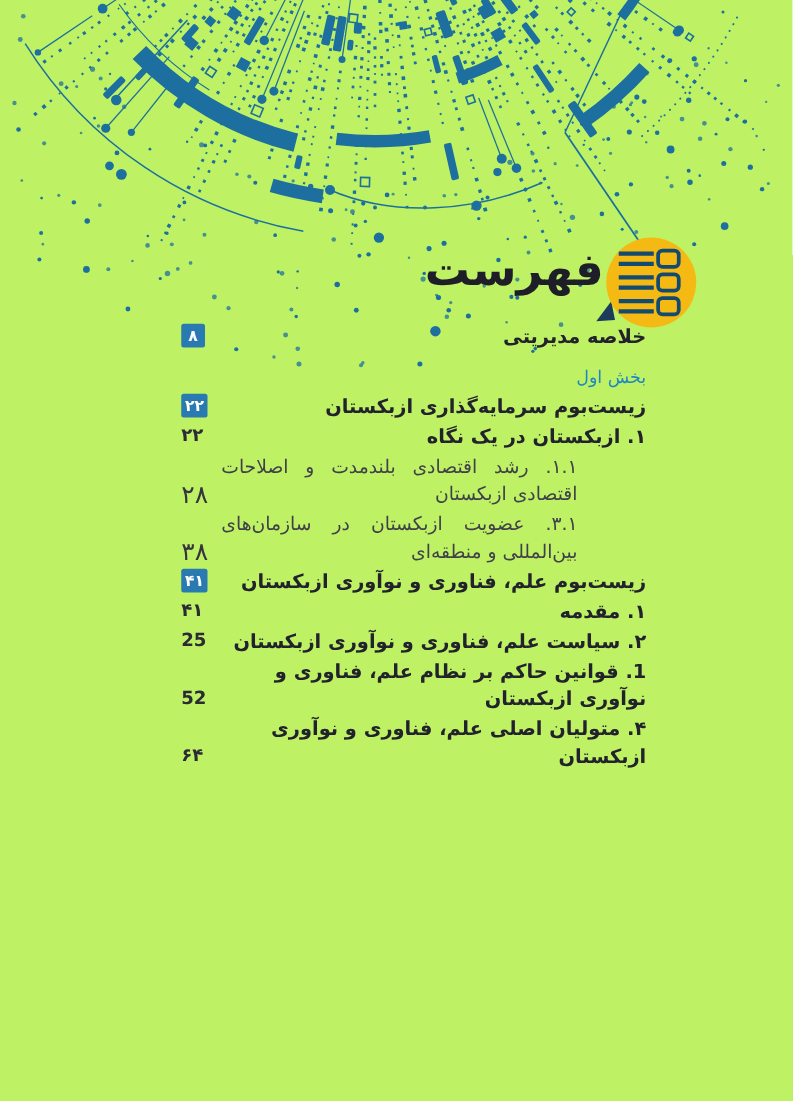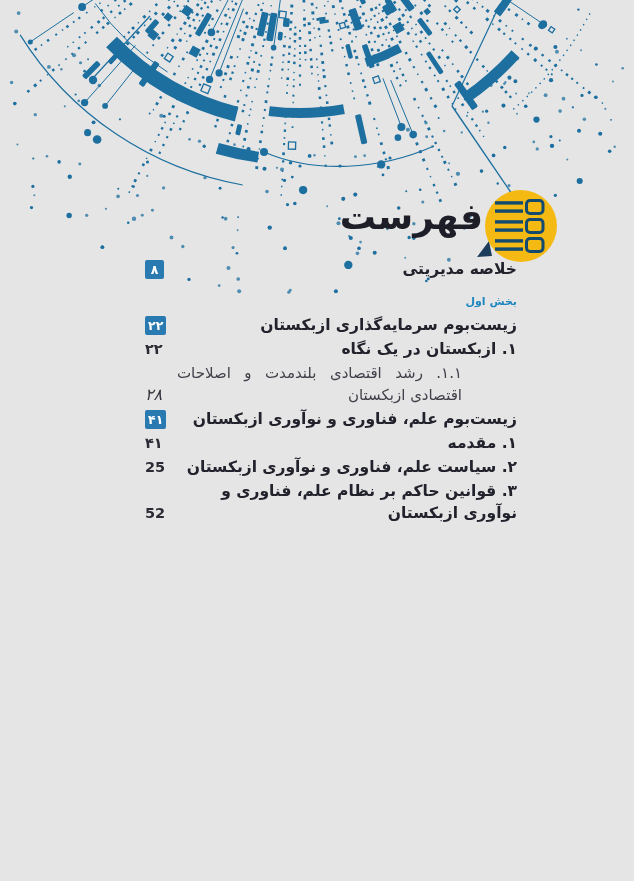--- a/index.html
+++ b/index.html
@@ -1,35 +1,35 @@
 <!DOCTYPE html>
 <html lang="fa" dir="rtl"><head>
 <meta charset="utf-8">
 <style>
   html,body{margin:0;padding:0;background:#ffffff;}
-  .page{position:relative;width:634px;height:881px;overflow:hidden;background:#e5e5e5;
+  .page{position:relative;width:634px;height:881px;overflow:hidden;background:#bef264;
         font-family:"DejaVu Sans", sans-serif; direction:rtl;}
   svg.deco{position:absolute;top:0;left:0;}
   
   .badge{position:absolute;left:485px;top:190px;width:72px;height:72px;border-radius:50%;
          background:#f5b914;}
   
   .title{position:absolute;top:192px;right:151px;font-size:36px;font-weight:bold;
          color:#1e1e28;line-height:50px;white-space:nowrap;}
   
   .toc{position:absolute;top:258px;right:117px;left:145px;direction:rtl;}
   .row{display:flex;align-items:flex-end;margin-bottom:2px;}
   .row .lbl{flex:1;line-height:22px;}
   .row .num{width:32px;min-width:32px;text-align:left;line-height:22px;}
   .row.b{font-weight:bold;font-size:15.5px;color:#22222c;}
   .row.b .num{font-size:14.5px;color:#2b2b35;}
   .row.n{font-weight:normal;font-size:15px;color:#40404a;justify-content:center;}
-  .row.n .num{font-size:16px;color:#35353f;font-style:italic;}
+  .row.n .num{font-size:20px;color:#35353f;}
   .row.n.ind .lbl{padding-right:55px;text-align:justify;}
-  .row.sec{font-weight:bold;font-size:11px;color:#1f88c0;margin-top:11px;margin-bottom:1px;justify-content:center;}
+  .row.sec{font-weight:normal;font-size:14px;color:#1f88c0;margin-top:11px;margin-bottom:1px;justify-content:center;}
   .numbox{display:inline-block;min-width:13px;height:19px;background:#2a7ab2;color:#ffffff;
           font-size:12.5px;font-weight:bold;text-align:center;line-height:19px;
           padding:0 3px;border-radius:2px;}
 </style>
 </head>
 <body>
 
 <div class="page">
 
   <svg id="deco" class="deco" width="634" height="300" viewBox="0 0 634 300">
@@ -1080,31 +1080,39 @@
         <span class="num"><span class="numbox">۲۲</span></span>
       </div>
       <div class="row b">
         <span class="lbl">۱. ازبکستان در یک نگاه</span>
         <span class="num"><span>۲۲</span></span>
       </div>
       <div class="row n ind">
         <span class="lbl">۱.۱. رشد اقتصادی بلندمدت و اصلاحات اقتصادی ازبکستان</span>
         <span class="num"><span>۲۸</span></span>
       </div>
+      <div class="row n ind">
+        <span class="lbl">۳.۱. عضویت ازبکستان در سازمان‌های بین‌المللی و منطقه‌ای</span>
+        <span class="num"><span>۳۸</span></span>
+      </div>
       <div class="row b">
         <span class="lbl">زیست‌بوم علم، فناوری و نوآوری ازبکستان</span>
         <span class="num"><span class="numbox">۴۱</span></span>
       </div>
       <div class="row b">
         <span class="lbl">۱. مقدمه</span>
         <span class="num"><span>۴۱</span></span>
       </div>
       <div class="row b">
         <span class="lbl">۲. سیاست علم، فناوری و نوآوری ازبکستان</span>
         <span class="num"><span>25</span></span>
       </div>
       <div class="row b">
-        <span class="lbl">۳. قوانین حاکم بر نظام علم، فناوری و نوآوری ازبکستان</span>
+        <span class="lbl">1. قوانین حاکم بر نظام علم، فناوری و نوآوری ازبکستان</span>
         <span class="num"><span>52</span></span>
+      </div>
+      <div class="row b">
+        <span class="lbl">۴. متولیان اصلی علم، فناوری و نوآوری ازبکستان</span>
+        <span class="num"><span>۶۴</span></span>
       </div>
     </div>
 
 </div>
 
 </body></html>

